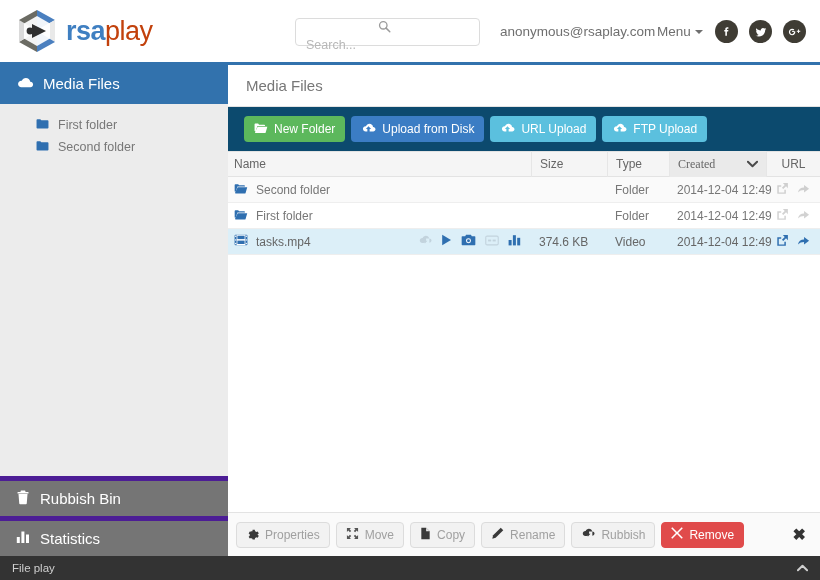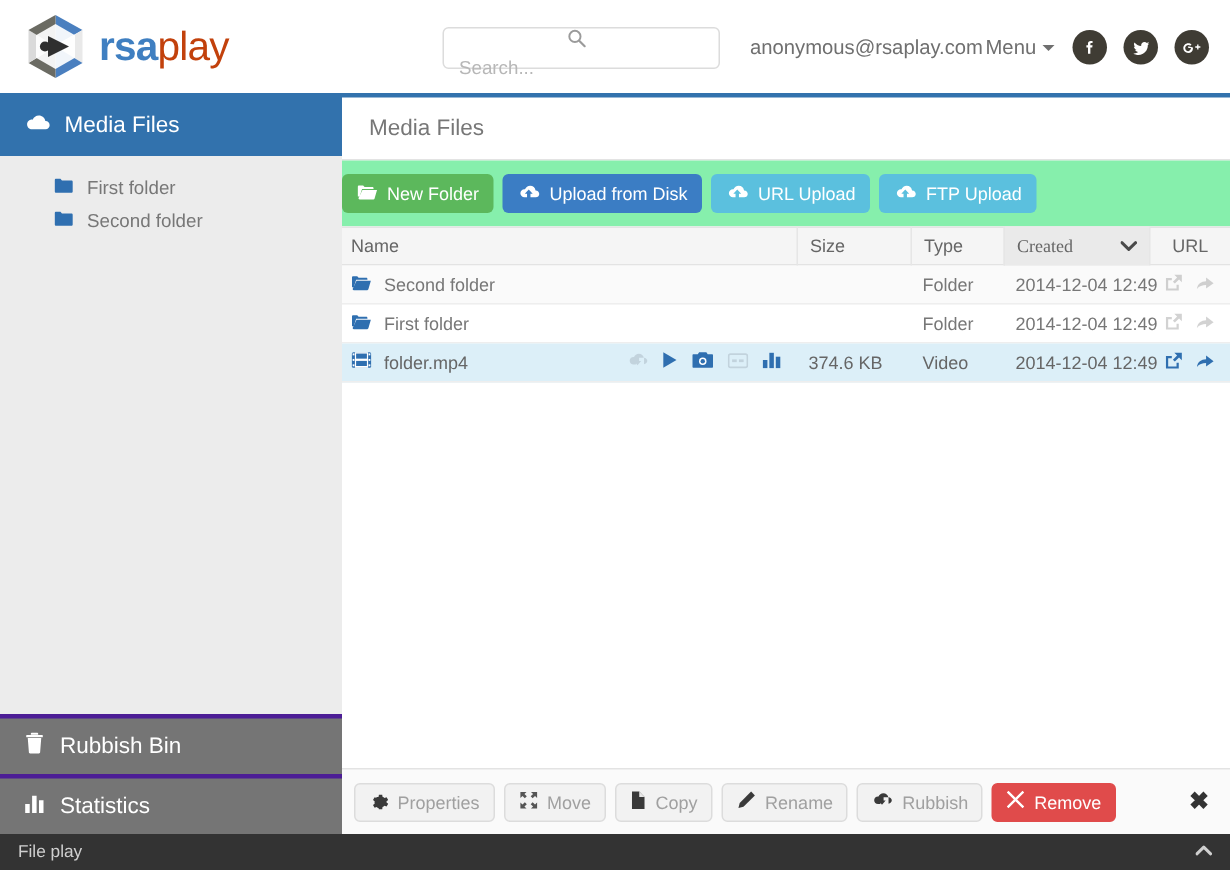--- a/index.html
+++ b/index.html
@@ -77,36 +77,36 @@
   .sb-tree-item {
     display:flex; align-items:center; height:22px;
     padding-left:36px; font-size:12.5px; color:#777; cursor:pointer;
   }
   .sb-tree-item .lbl { margin-left:9px; }
   .sb-bottom { position:absolute; left:0; bottom:0; width:228px; }
   .sb-btm-item {
     height:40px; background:#757575; color:#fff;
     display:flex; align-items:center; padding-left:16px;
     font-size:15px; cursor:pointer;
-    border-top:3px solid #4c1d95;
+    border-top:5px solid #4c1d95;
   }
   .sb-btm-item .lbl { margin-left:10px; }
 
   
   .content {
     position:absolute; left:228px; top:62px; width:592px; height:494px;
     background:#ffffff; border-top:3px solid #3272ad;
   }
   .content-title {
     height:42px; display:flex; align-items:center; padding-left:18px;
     font-size:15px; color:#777; border-bottom:1px solid #e3e3e3;
   }
   .toolbar {
-    height:44px; display:flex; align-items:center; padding-left:0; gap:6px;
-    background:#86efac;
+    height:44px; display:flex; align-items:center; padding-left:16px; gap:6px;
+    background:#0c4a6e;
   }
   .btn {
     display:inline-flex; align-items:center; gap:6px;
     height:26px; padding:0 10px; border-radius:4px;
     font-size:12px; color:#fff; border:0; cursor:pointer;
     font-family:"Liberation Sans", sans-serif; white-space:nowrap;
   }
   .btn-green { background:#5cb85c; }
   .btn-blue  { background:#3b7dc4; }
   .btn-cyan  { background:#5bc0de; }
@@ -417,21 +417,21 @@
               <rect x="3.4" y="1.7" width="7.2" height="3.4" fill="#2f6fb0"></rect>
               <rect x="3.4" y="6.6" width="7.2" height="3.4" fill="#2f6fb0"></rect>
               <rect x="1.1" y="1.6" width="1.2" height="1.3" fill="#ffffff"></rect>
               <rect x="1.1" y="5.3" width="1.2" height="1.3" fill="#ffffff"></rect>
               <rect x="1.1" y="8.9" width="1.2" height="1.3" fill="#ffffff"></rect>
               <rect x="11.7" y="1.6" width="1.2" height="1.3" fill="#ffffff"></rect>
               <rect x="11.7" y="5.3" width="1.2" height="1.3" fill="#ffffff"></rect>
               <rect x="11.7" y="8.9" width="1.2" height="1.3" fill="#ffffff"></rect>
             </svg>
           </span>
-          <span class="nm">folder.mp4</span>
+          <span class="nm">tasks.mp4</span>
 
           <span class="acts">
             <span class="dim">
               <svg width="14" height="11" viewBox="0 0 18 13">
                   <path d="M14.6 4.2c-0.05 0-0.1 0-0.16 0.01C14.2 2.1 12.35 0.5 10.15 0.5c-1.9 0-3.5 1.2-4.15 2.85C5.86 3.32 5.72 3.3 5.58 3.3 3.73 3.3 2.3 4.75 2.3 6.5S3.73 9.7 5.58 9.7h2.05V6.8H5.85L9 10.4l3.15-3.6h-1.78V3.9h4.23c1.53 0 2.8 1.22 2.8 2.7s-1.27 2.8-2.8 2.8z" fill="#9aa7b4"></path>
                 </svg>
             </span>
             <span>
               <svg width="11" height="12" viewBox="0 0 11 12">
                   <path d="M1.2 0.8 L10 6 L1.2 11.2 Z" fill="#2f6fb0"></path>

